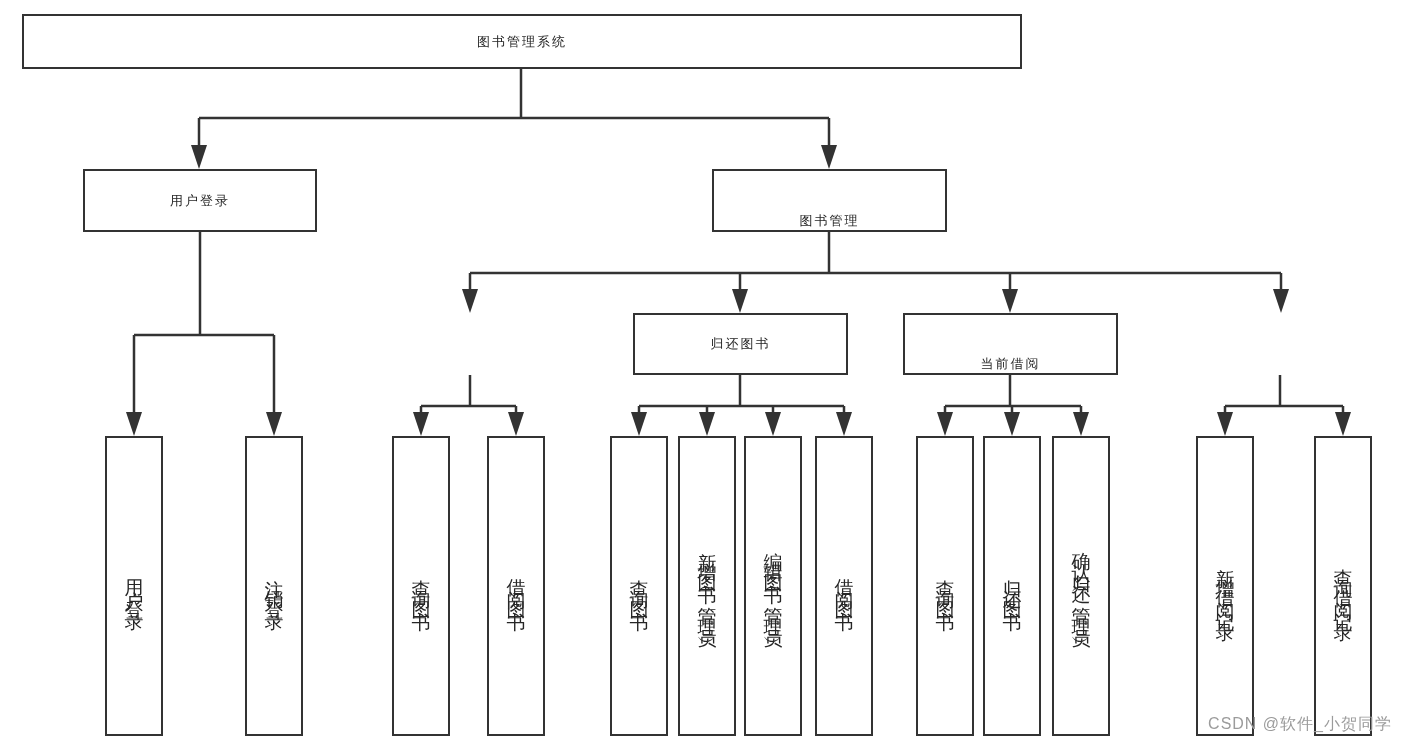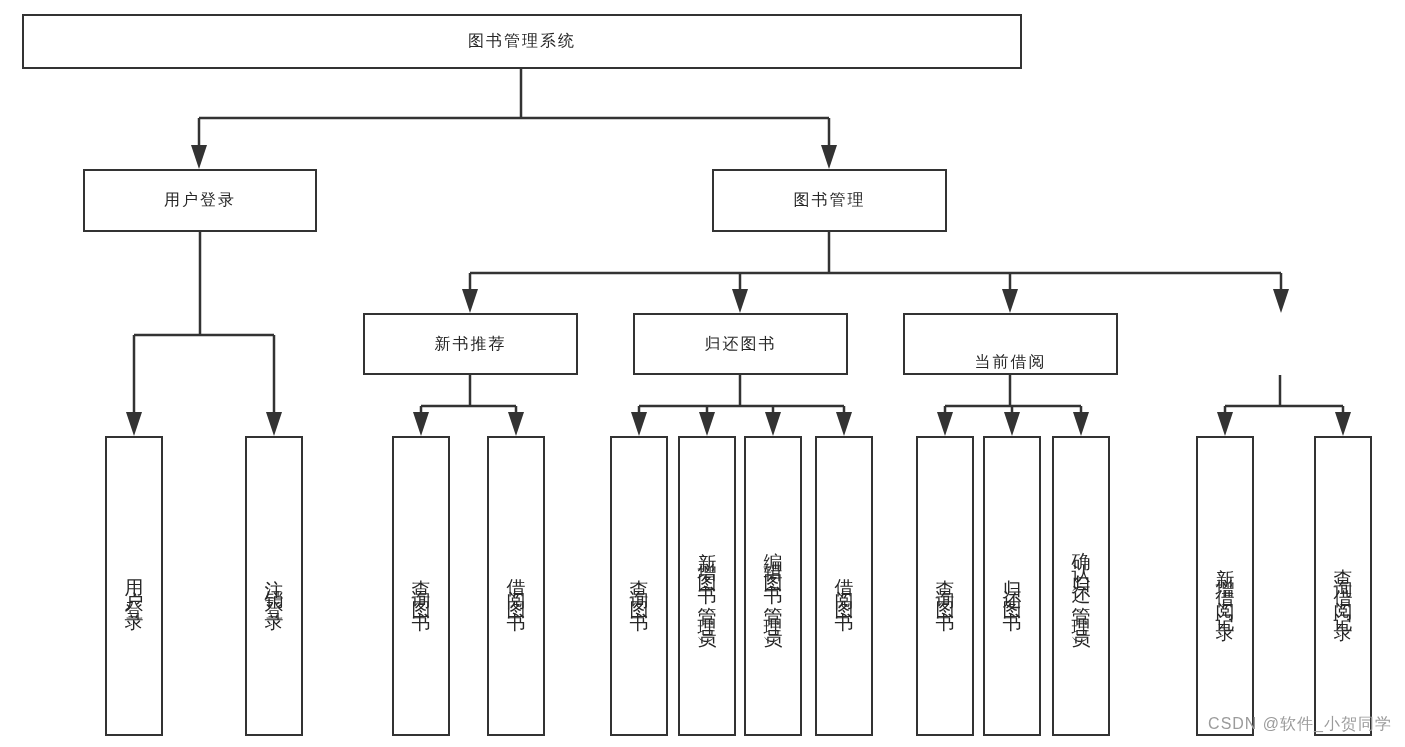--- a/index.html
+++ b/index.html
@@ -19,21 +19,21 @@
   .box {
     position: absolute;
     background: #ffffff;
     border: 2.5px solid #333333;
     box-sizing: border-box;
     display: flex;
     align-items: center;
     justify-content: center;
   }
   .hbox span {
-    font-size: 16px;
+    font-size: 13px;
     letter-spacing: 2px;
     color: #262626;
     white-space: nowrap;
   }
   .vbox span {
     writing-mode: vertical-rl;
     text-orientation: mixed;
     font-size: 19px;
     letter-spacing: 11px;
     color: #262626;
@@ -120,27 +120,24 @@
     </g>
   </svg>
 
   <div class="box hbox" style="left:22px;top:14px;width:1000px;height:55px;">
     <span>图书管理系统</span>
   </div>
 
   <div class="box hbox" style="left:83px;top:169px;width:234px;height:63px;">
     <span>用户登录</span>
   </div>
-  <div class="box hbox" style="left:712px;top:169px;width:235px;height:63px;">
+  <div class="box hbox" style="left:712px;top:169px;width:235px;height:63px;align-items:flex-end;">
     <span>图书管理</span>
   </div>
 
-  <div class="box hbox" style="left:363px;top:313px;width:215px;height:62px;">
-    <span>新书推荐</span>
-  </div>
   <div class="box hbox" style="left:633px;top:313px;width:215px;height:62px;">
     <span>归还图书</span>
   </div>
   <div class="box hbox" style="left:903px;top:313px;width:215px;height:62px;align-items:flex-end;">
     <span>当前借阅</span>
   </div>
 
   <div class="box vbox" style="left:105px;top:436px;width:58px;height:300px;">
     <span>用户登录</span>
   </div>

